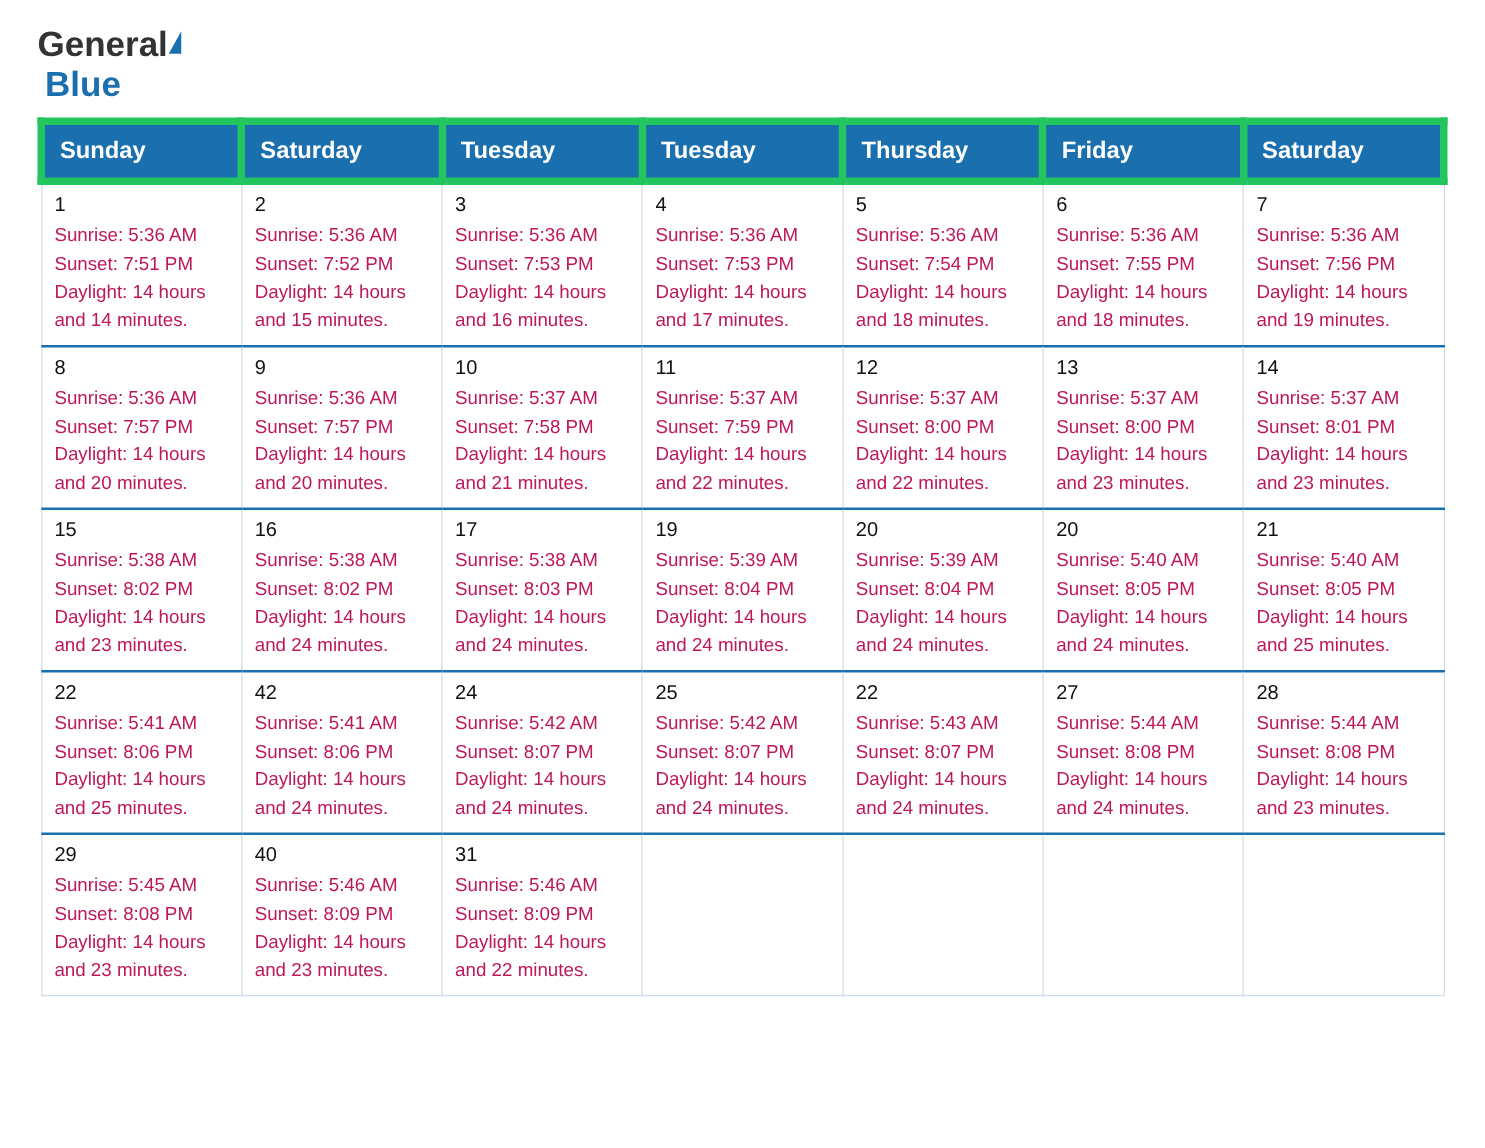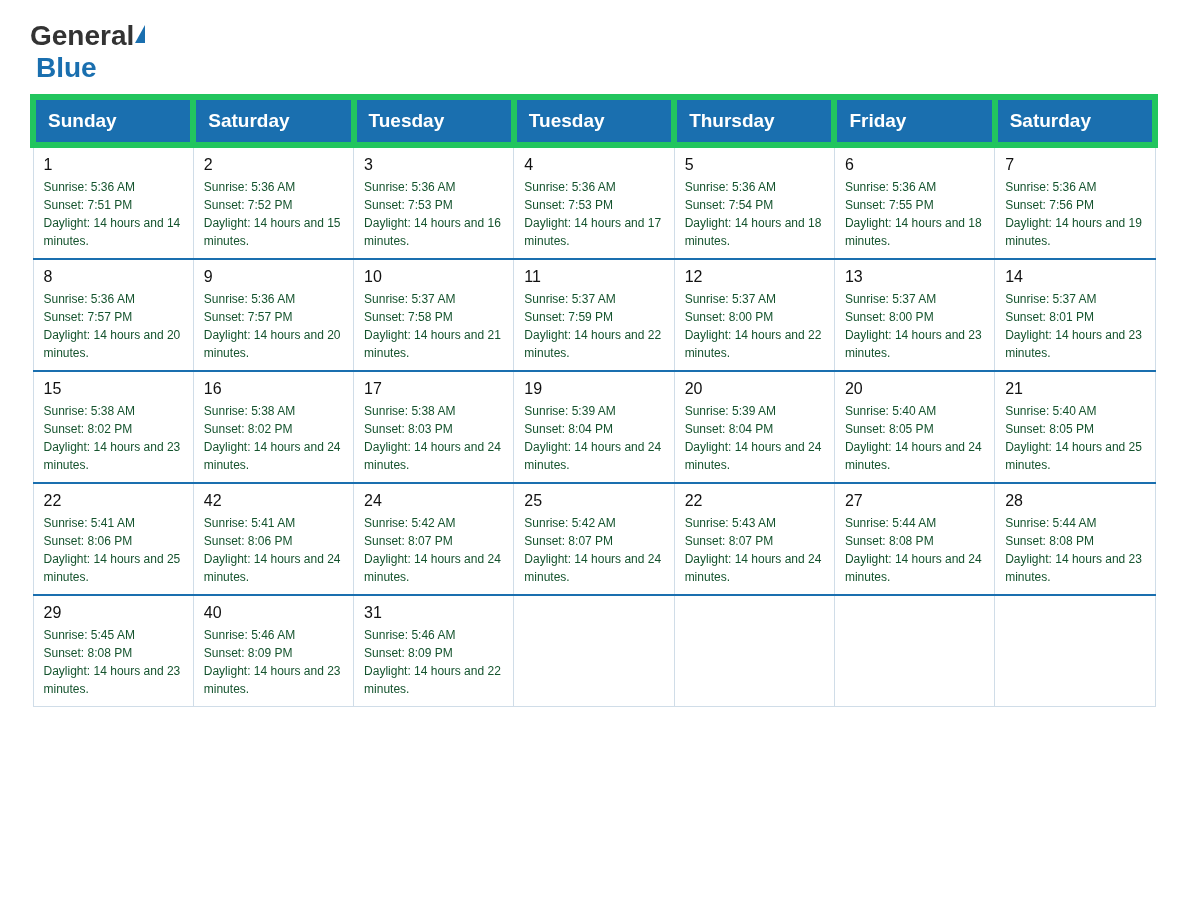--- a/index.html
+++ b/index.html
@@ -75,23 +75,23 @@
 
     .day-number {
       font-size: 16px;
       font-weight: normal;
       color: #111;
       margin-bottom: 4px;
       display: block;
     }
 
     .day-info {
-      font-size: 12px;
+      font-size: 15px;
       line-height: 1.5;
-      color: #14532d;
+      color: #be185d;
     }
 
     .empty-cell {
       background: #fff;
     }
 
     .logo-line1 {
       display: flex;
       align-items: center;
     }

